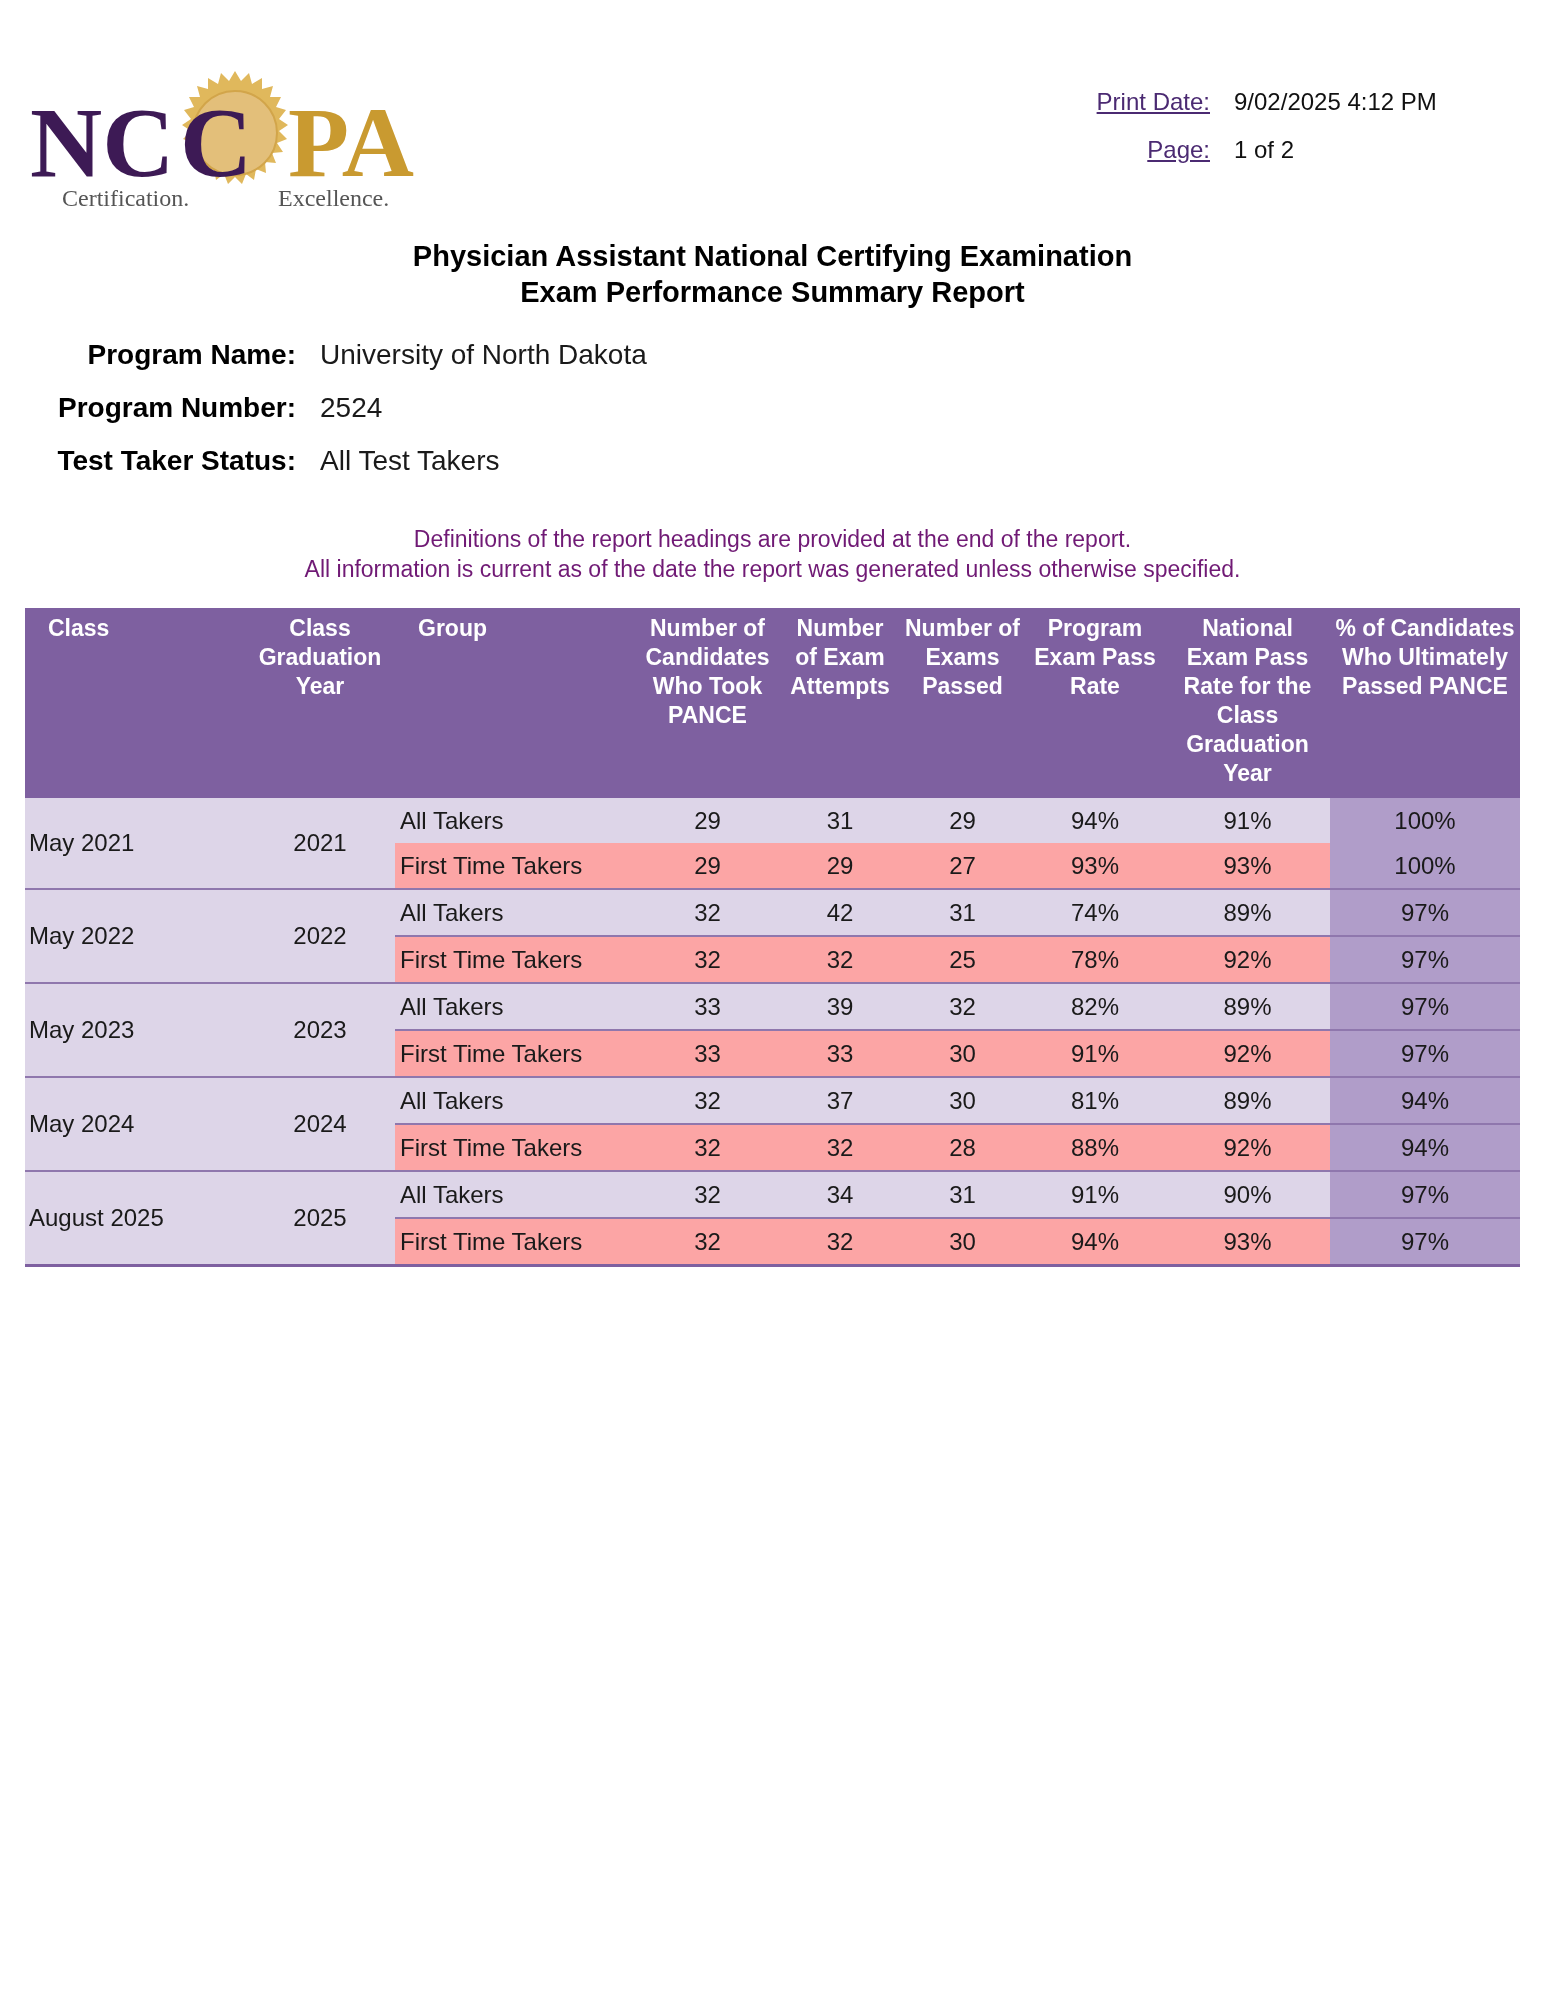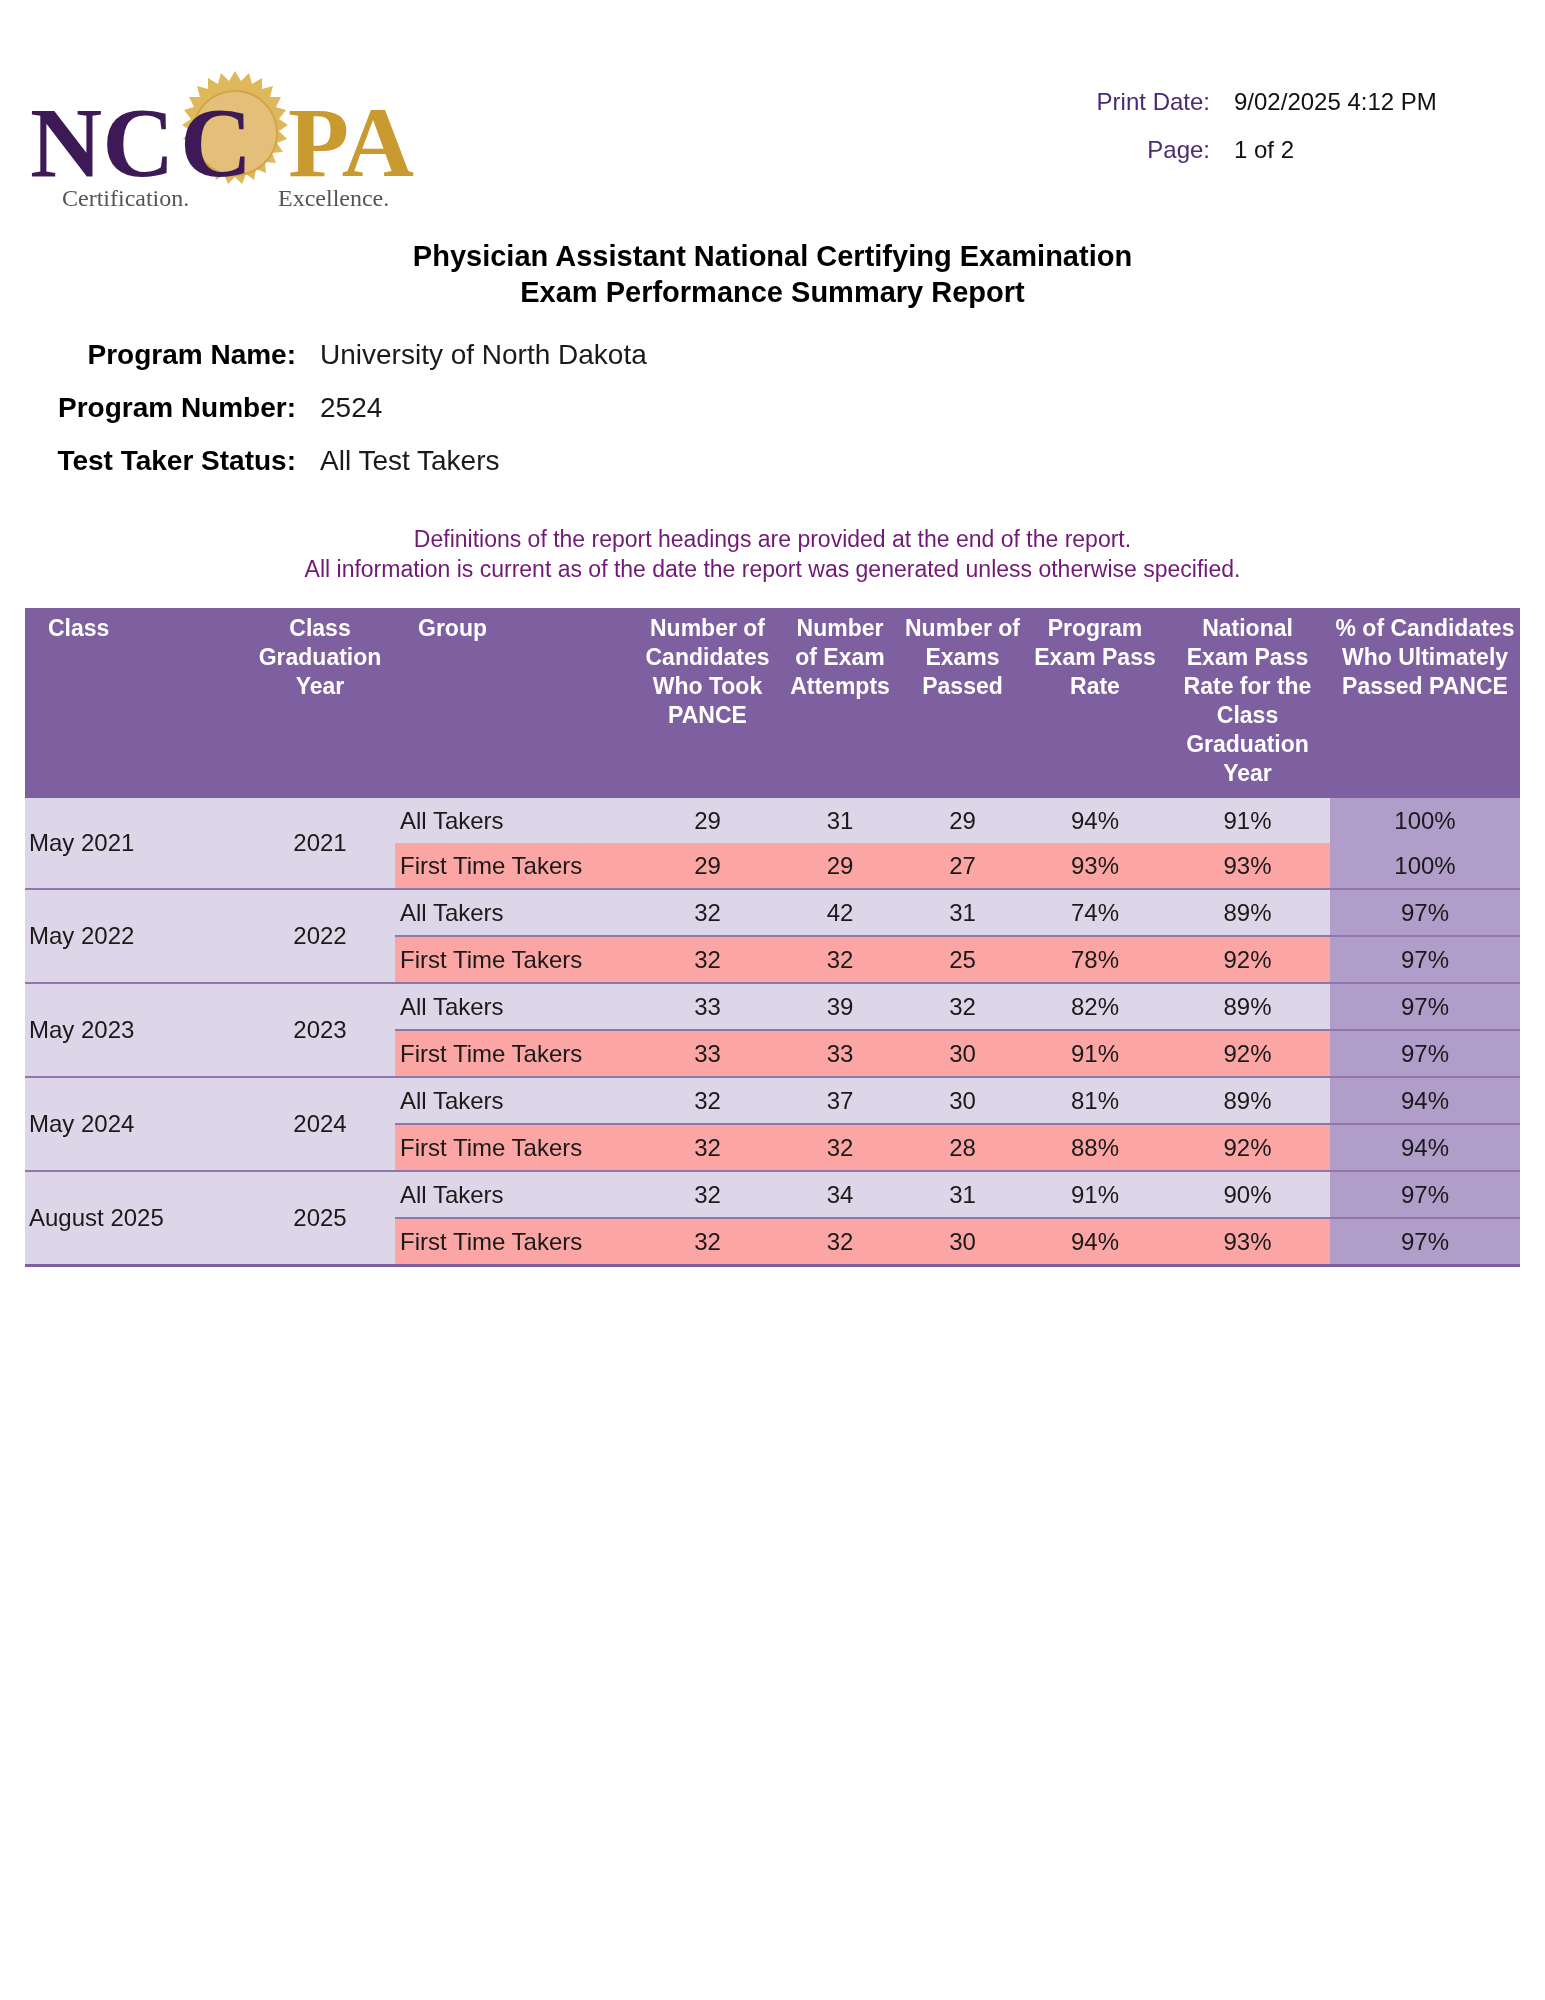--- a/index.html
+++ b/index.html
@@ -6,21 +6,21 @@
     body {
       width: 1545px; height: 2000px; position: relative; overflow: hidden;
       font-family: "Liberation Sans", sans-serif; color: #1a1a1a;
     }
     
     .logo { position: absolute; left: 30px; top: 68px; width: 410px; height: 150px; }
     .logo svg { display: block; }
     
     .meta { position: absolute; top: 78px; left: 1040px; font-size: 24px; }
     .meta-row { display: flex; height: 48px; align-items: center; }
-    .meta-label { width: 170px; text-align: right; color: #4b2a72; padding-right: 24px; }
+    .meta-label { width: 170px; text-align: right; color: #4b2a72; padding-right: 24px; text-decoration: underline; }
     .meta-value { color: #111; }
     
     .title { position: absolute; top: 238px; left: 0; width: 1545px; text-align: center; font-weight: bold; font-size: 29px; line-height: 36px; color: #000; }
     
     .info { position: absolute; top: 328px; left: 0; font-size: 28px; }
     .info-row { display: flex; height: 53px; align-items: center; }
     .info-label { width: 296px; text-align: right; font-weight: bold; padding-right: 24px; color: #000; }
     .info-value { color: #1a1a1a; }
     
     .notes { position: absolute; top: 524px; left: 0; width: 1545px; text-align: center; font-size: 23px; line-height: 30px; color: #701a75; }

